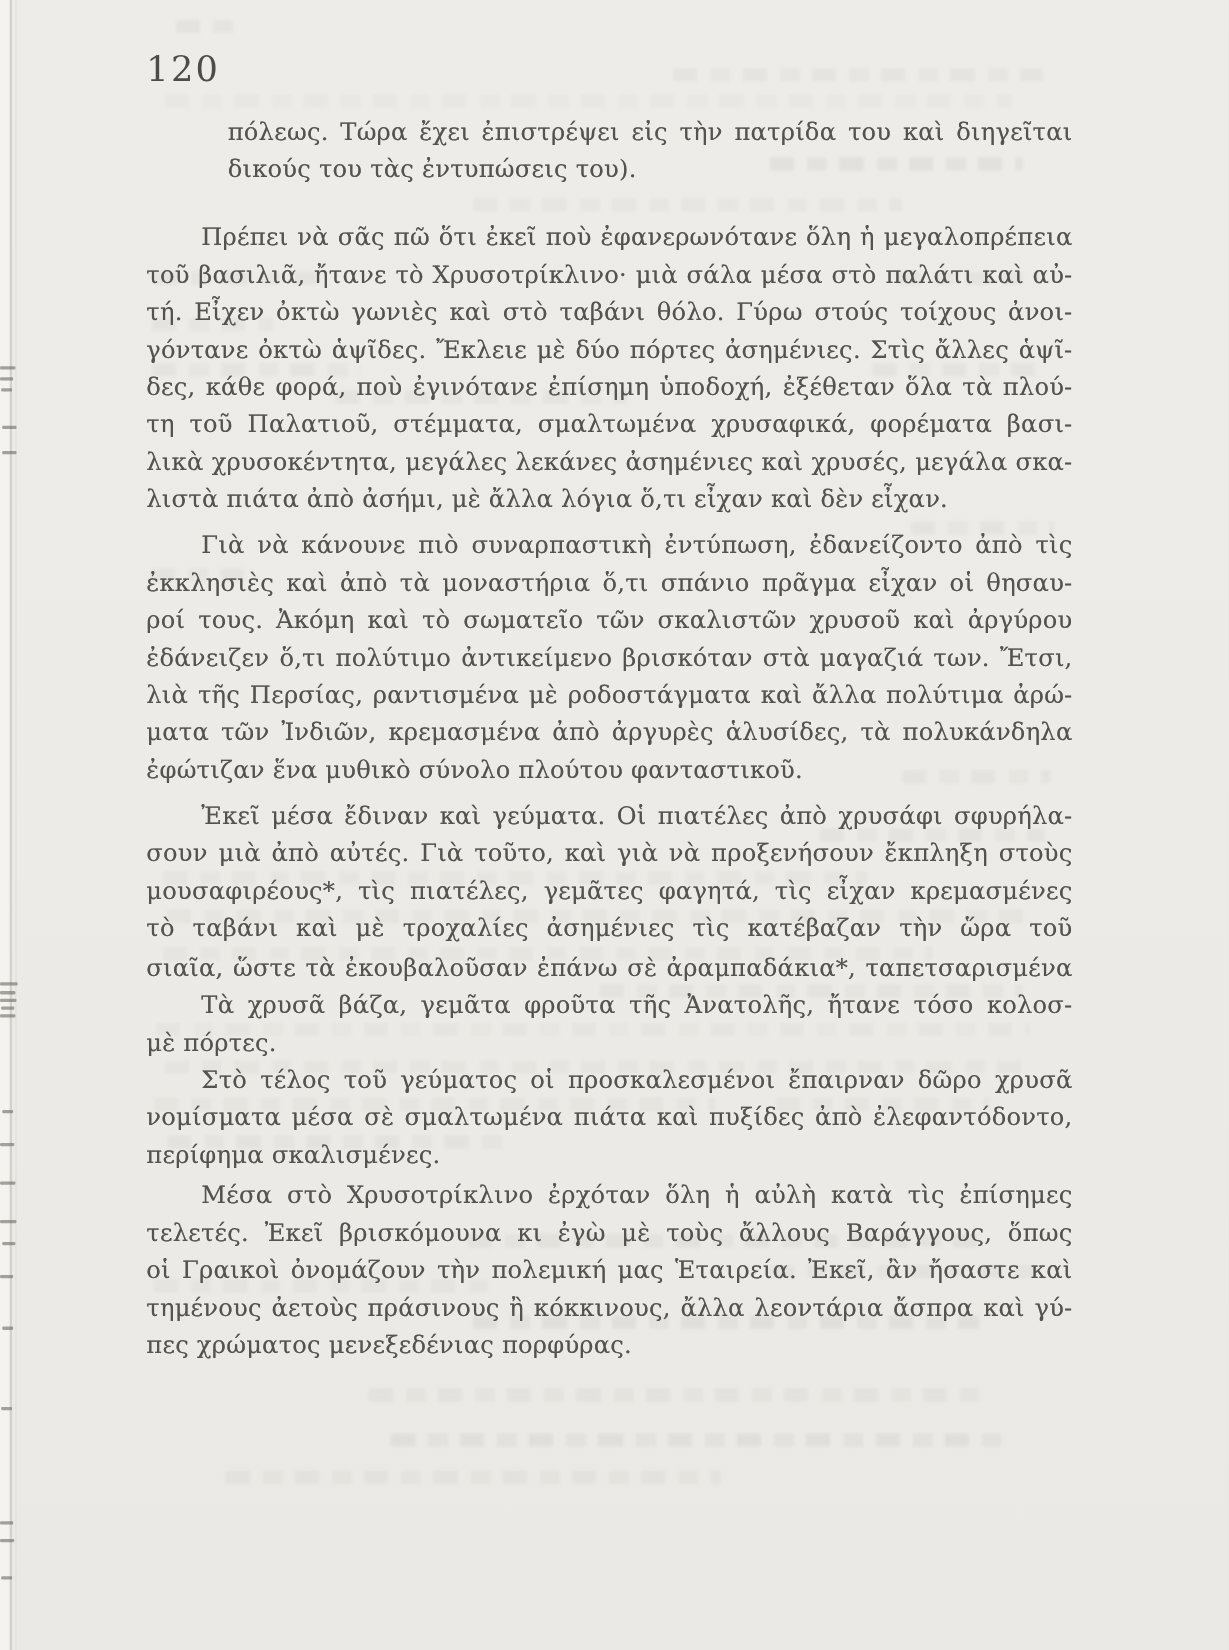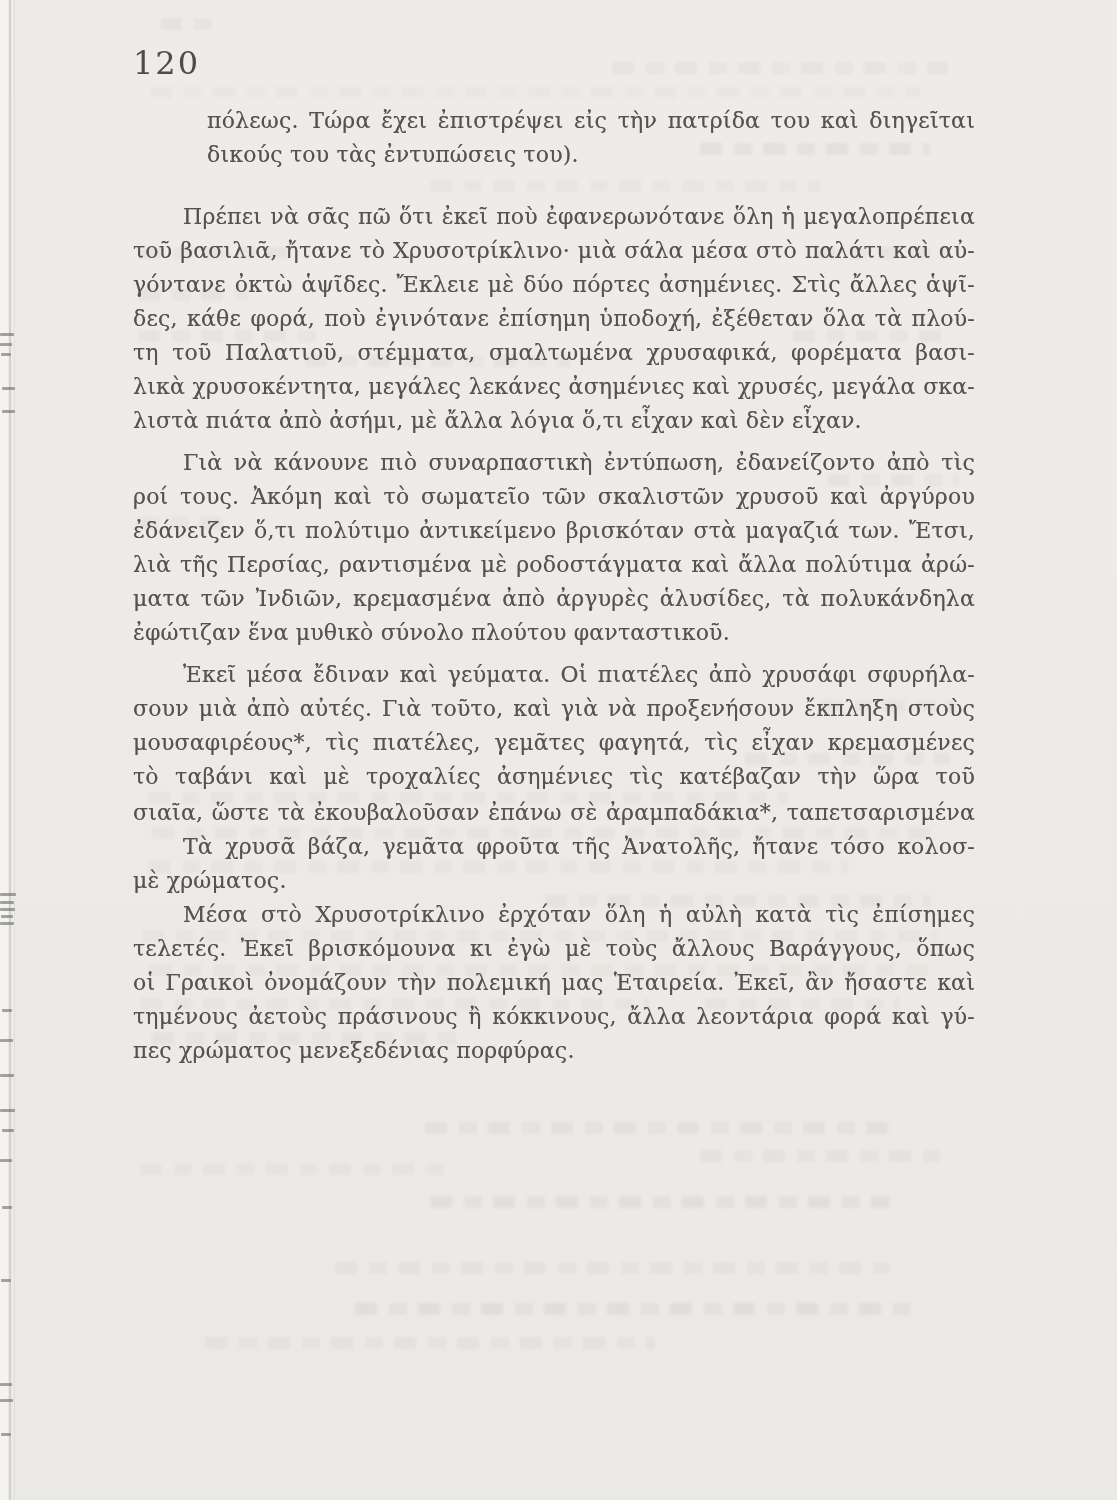--- a/index.html
+++ b/index.html
@@ -115,47 +115,54 @@
 
   <div class="page-number">120</div>
   <div class="text-block" style="color: rgb(85, 83, 78);">
       <div class="para block-indent">
         <div class="line">πόλεως. Τώρα ἔχει ἐπιστρέψει εἰς τὴν πατρίδα του καὶ διηγεῖται εἰς τοὺς</div>
         <div class="line last">δικούς του τὰς ἐντυπώσεις του).</div>
       </div>
       <div class="para">
         <div class="line indent">Πρέπει νὰ σᾶς πῶ ὅτι ἐκεῖ ποὺ ἐφανερωνότανε ὅλη ἡ μεγαλοπρέπεια</div>
         <div class="line">τοῦ βασιλιᾶ, ἤτανε τὸ Χρυσοτρίκλινο· μιὰ σάλα μέσα στὸ παλάτι καὶ αὐ-</div>
+        <div class="line">τή. Εἶχεν ὀκτὼ γωνιὲς καὶ στὸ ταβάνι θόλο. Γύρω στούς τοίχους ἀνοι-</div>
         <div class="line">γόντανε ὀκτὼ ἁψῖδες. Ἔκλειε μὲ δύο πόρτες ἀσημένιες. Στὶς ἄλλες ἁψῖ-</div>
         <div class="line">δες, κάθε φορά, ποὺ ἐγινότανε ἐπίσημη ὑποδοχή, ἐξέθεταν ὅλα τὰ πλού-</div>
         <div class="line">τη τοῦ Παλατιοῦ, στέμματα, σμαλτωμένα χρυσαφικά, φορέματα βασι-</div>
         <div class="line">λικὰ χρυσοκέντητα, μεγάλες λεκάνες ἀσημένιες καὶ χρυσές, μεγάλα σκα-</div>
         <div class="line last">λιστὰ πιάτα ἀπὸ ἀσήμι, μὲ ἄλλα λόγια ὅ,τι εἶχαν καὶ δὲν εἶχαν.</div>
       </div>
       <div class="para">
         <div class="line indent">Γιὰ νὰ κάνουνε πιὸ συναρπαστικὴ ἐντύπωση, ἐδανείζοντο ἀπὸ τὶς</div>
+        <div class="line">ἐκκλησιὲς καὶ ἀπὸ τὰ μοναστήρια ὅ,τι σπάνιο πρᾶγμα εἶχαν οἱ θησαυ-</div>
         <div class="line">ροί τους. Ἀκόμη καὶ τὸ σωματεῖο τῶν σκαλιστῶν χρυσοῦ καὶ ἀργύρου</div>
         <div class="line">ἐδάνειζεν ὅ,τι πολύτιμο ἀντικείμενο βρισκόταν στὰ μαγαζιά των. Ἔτσι,</div>
         <div class="line">λιὰ τῆς Περσίας, ραντισμένα μὲ ροδοστάγματα καὶ ἄλλα πολύτιμα ἀρώ-</div>
         <div class="line">ματα τῶν Ἰνδιῶν, κρεμασμένα ἀπὸ ἀργυρὲς ἁλυσίδες, τὰ πολυκάνδηλα</div>
         <div class="line last">ἐφώτιζαν ἕνα μυθικὸ σύνολο πλούτου φανταστικοῦ.</div>
       </div>
       <div class="para">
         <div class="line indent">Ἐκεῖ μέσα ἔδιναν καὶ γεύματα. Οἱ πιατέλες ἀπὸ χρυσάφι σφυρήλα-</div>
         <div class="line">σουν μιὰ ἀπὸ αὐτές. Γιὰ τοῦτο, καὶ γιὰ νὰ προξενήσουν ἔκπληξη στοὺς</div>
         <div class="line">μουσαφιρέους*, τὶς πιατέλες, γεμᾶτες φαγητά, τὶς εἶχαν κρεμασμένες ἀπὸ</div>
         <div class="line last">τὸ ταβάνι καὶ μὲ τροχαλίες ἀσημένιες τὶς κατέβαζαν τὴν ὥρα τοῦ γεύματος.</div>
       </div>
       <div class="para">
         <div class="line">σιαῖα, ὥστε τὰ ἐκουβαλοῦσαν ἐπάνω σὲ ἀραμπαδάκια*, ταπετσαρισμένα</div>
         <div class="line indent">Τὰ χρυσᾶ βάζα, γεμᾶτα φροῦτα τῆς Ἀνατολῆς, ἤτανε τόσο κολοσ-</div>
-        <div class="line last">μὲ χρώματος.</div>
+        <div class="line last">μὲ πόρτες.</div>
+      </div>
+      <div class="para">
+        <div class="line indent">Στὸ τέλος τοῦ γεύματος οἱ προσκαλεσμένοι ἔπαιρναν δῶρο χρυσᾶ</div>
+        <div class="line">νομίσματα μέσα σὲ σμαλτωμένα πιάτα καὶ πυξίδες ἀπὸ ἐλεφαντόδοντο,</div>
+        <div class="line last">περίφημα σκαλισμένες.</div>
       </div>
       <div class="para">
         <div class="line indent">Μέσα στὸ Χρυσοτρίκλινο ἐρχόταν ὅλη ἡ αὐλὴ κατὰ τὶς ἐπίσημες</div>
         <div class="line">τελετές. Ἐκεῖ βρισκόμουνα κι ἐγὼ μὲ τοὺς ἄλλους Βαράγγους, ὅπως</div>
         <div class="line">οἱ Γραικοὶ ὀνομάζουν τὴν πολεμική μας Ἑταιρεία. Ἐκεῖ, ἂν ἤσαστε καὶ</div>
-        <div class="line">τημένους ἀετοὺς πράσινους ἢ κόκκινους, ἄλλα λεοντάρια φορά καὶ γύ-</div>
+        <div class="line">τημένους ἀετοὺς πράσινους ἢ κόκκινους, ἄλλα λεοντάρια ἄσπρα καὶ γύ-</div>
         <div class="line last">πες χρώματος μενεξεδένιας πορφύρας.</div>
       </div>
     </div>
 
 </div>
 
 </body></html>

